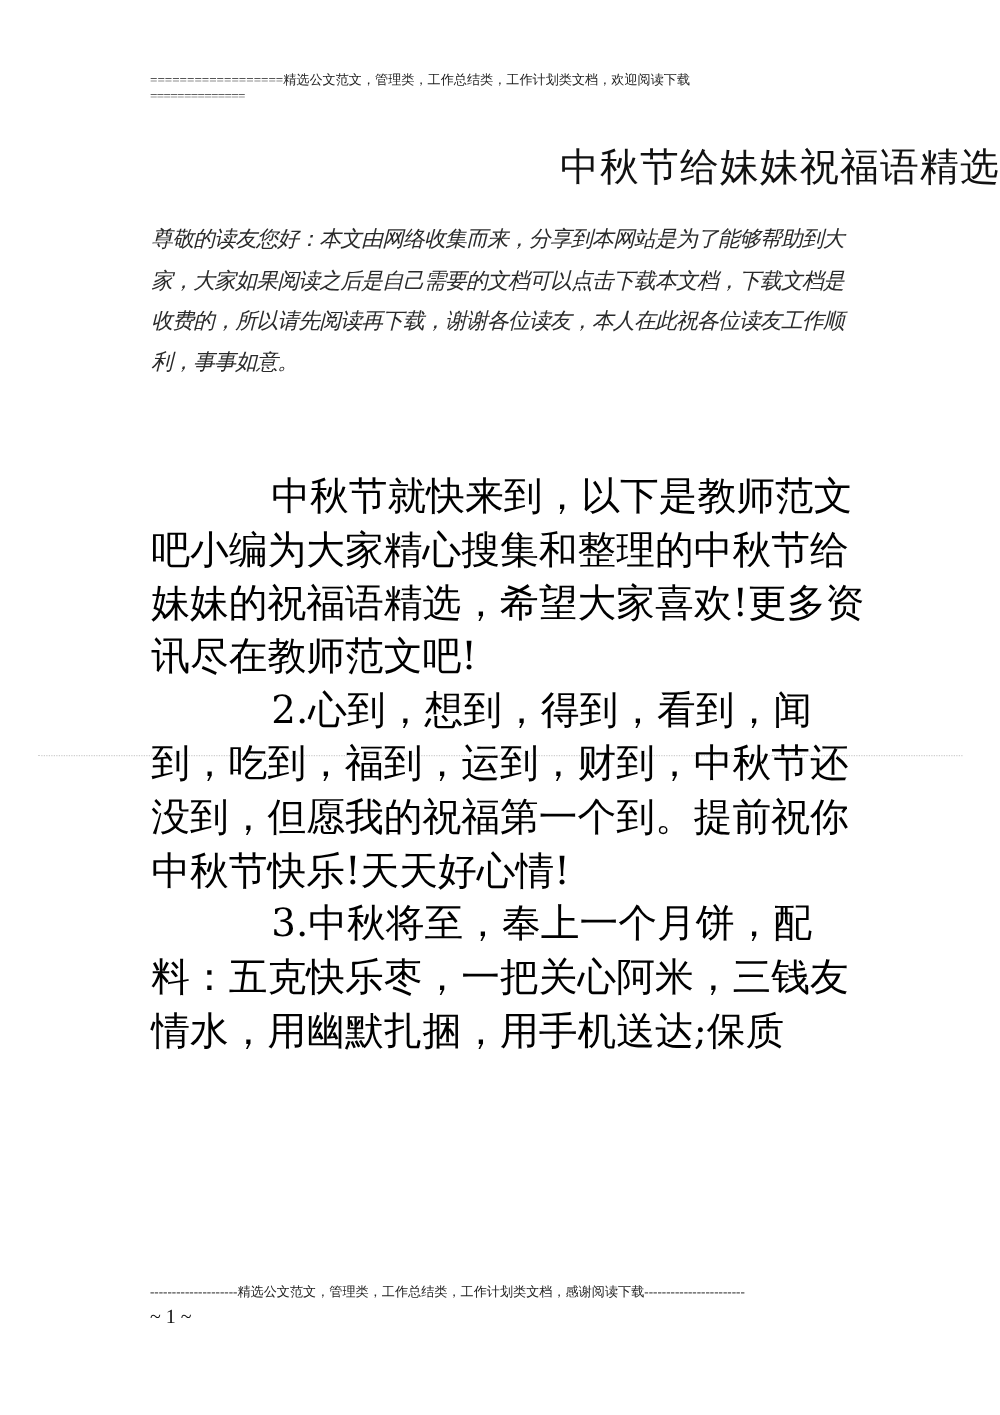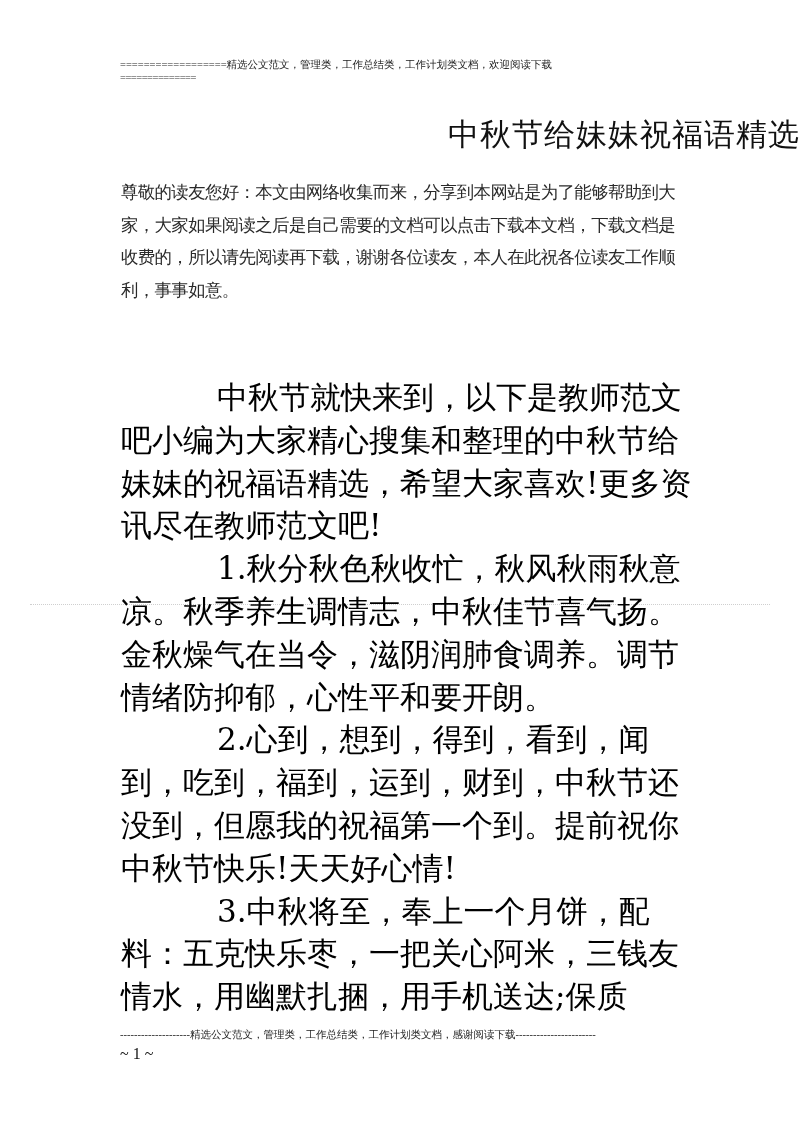--- a/index.html
+++ b/index.html
@@ -51,20 +51,21 @@
     .notice {
       position: absolute;
       left: 121px;
       top: 176px;
       width: 570px;
       font-family: "DejaVu Sans", "Liberation Sans", sans-serif;
       font-size: 17.4px;
       line-height: 32.7px;
       color: #2a2a2a;
       letter-spacing: -0.6px;
+      font-style: italic;
     }
     .dotted-rule {
       position: absolute;
       left: 30px;
       right: 30px;
       top: 604px;
       border-top: 1px dotted #cfcfcf;
       height: 0;
     }
     .body-text {
@@ -115,21 +116,20 @@
   </div>
 
   <div class="doc-title">中秋节给妹妹祝福语精选</div>
 
   <div class="notice">尊敬的读友您好：本文由网络收集而来，分享到本网站是为了能够帮助到大家，大家如果阅读之后是自己需要的文档可以点击下载本文档，下载文档是收费的，所以请先阅读再下载，谢谢各位读友，本人在此祝各位读友工作顺利，事事如意。</div>
 
   <div class="dotted-rule"></div>
 
   <div class="body-text">
     <p>中秋节就快来到，以下是教师范文吧小编为大家精心搜集和整理的中秋节给妹妹的祝福语精选，希望大家喜欢!更多资讯尽在教师范文吧!</p>
-    <p>1.秋分秋色秋收忙，秋风秋雨秋意凉。秋季养生调情志，中秋佳节喜气扬。金秋燥气在当令，滋阴润肺食调养。调节情绪防抑郁，心性平和要开朗。</p>
     <p>2.心到，想到，得到，看到，闻到，吃到，福到，运到，财到，中秋节还没到，但愿我的祝福第一个到。提前祝你中秋节快乐!天天好心情!</p>
     <p>3.中秋将至，奉上一个月饼，配料：五克快乐枣，一把关心阿米，三钱友情水，用幽默扎捆，用手机送达;保质</p>
   </div>
 
   <div class="footer-banner">
     <span>--------------------</span><span>精选公文范文，管理类，工作总结类，工作计划类文档，感谢阅读下载</span><span>-----------------------</span>
   </div>
 
   <div class="page-number">~ 1 ~</div>
 

